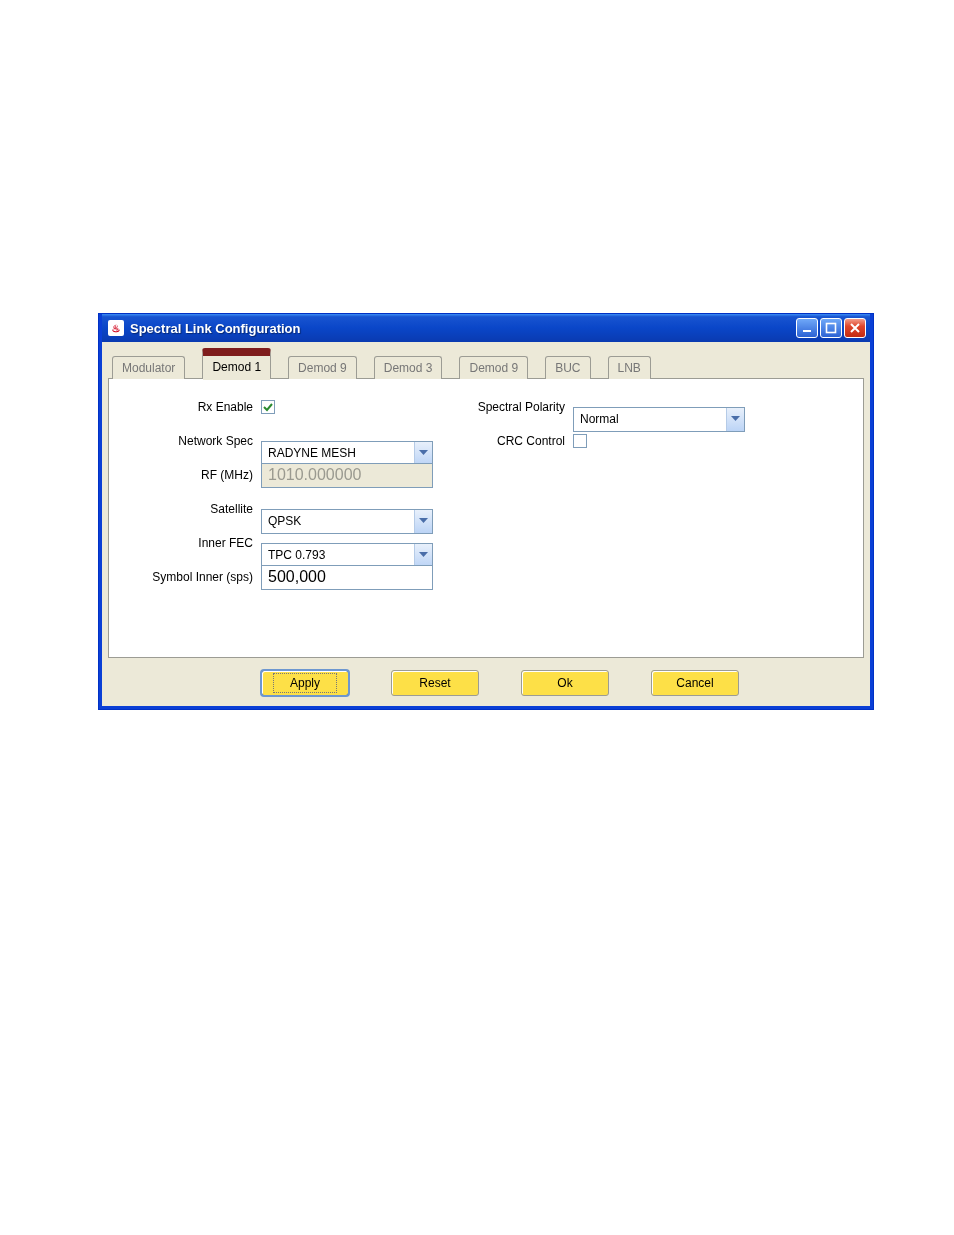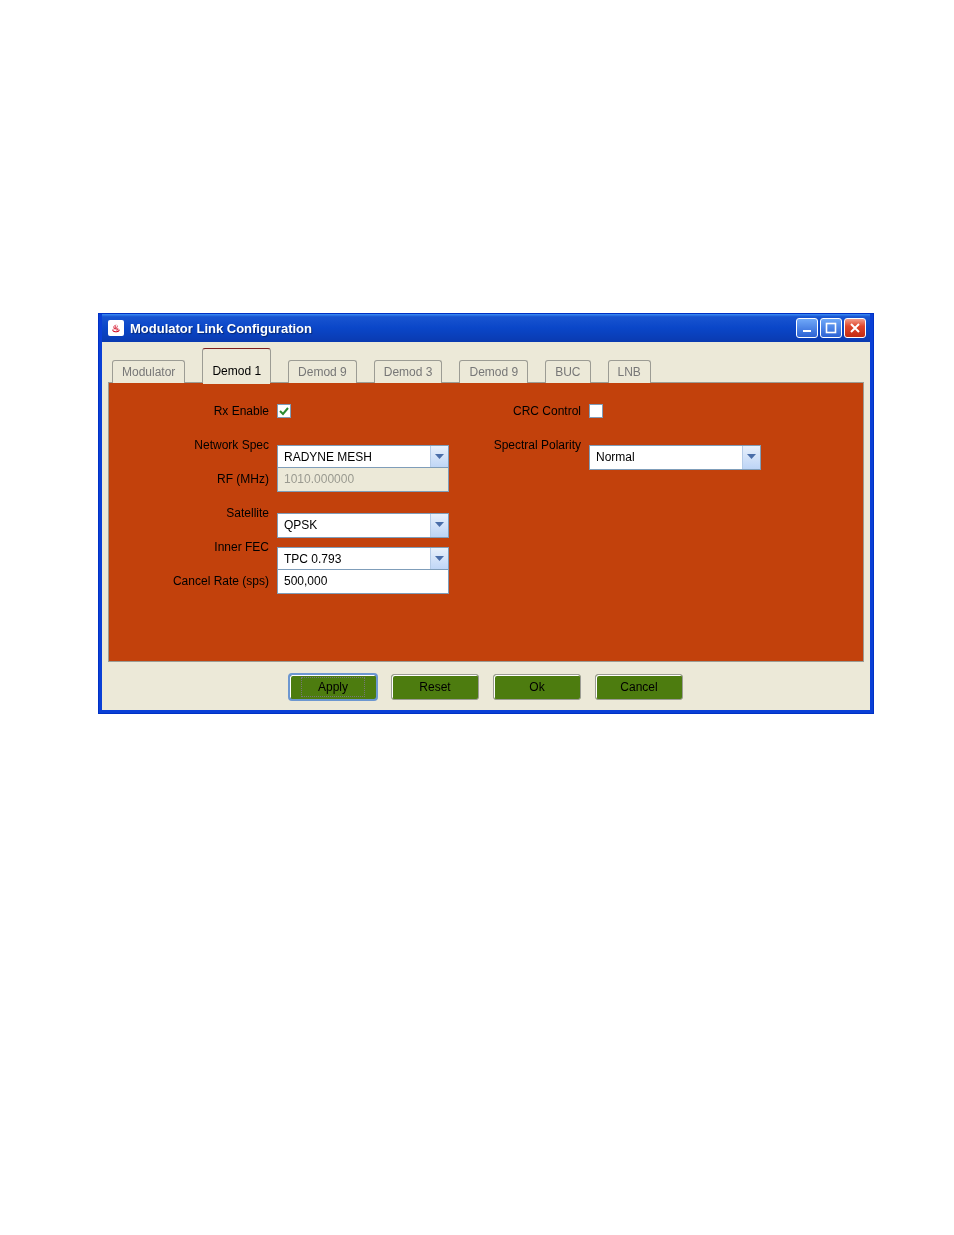--- a/index.html
+++ b/index.html
@@ -85,36 +85,36 @@
     background: #ece9d8;
     color: #777;
     padding: 4px 9px 4px 9px;
     border-radius: 3px 3px 0 0;
     font-size: 12px;
     cursor: default;
   }
   .tab.active {
     color: #000;
     background: #ece9d8;
-    border-top: 1px solid #7f1d1d;
-    padding-top: 15px;
+    border-top: 8px solid #7f1d1d;
+    padding-top: 4px;
     padding-bottom: 5px;
     position: relative;
   }
   .tab.active::after{
     content:"";
     position:absolute;
     left:0; right:0; bottom:-1px;
     height:2px;
     background:#ece9d8;
   }
   .tabpanel {
     border: 1px solid #9c9c94;
-    background: #c2410c;
-    padding: 14px 18px 22px 18px;
+    background: #ffffff;
+    padding: 14px 18px 22px 2px;
     min-height: 280px;
     position: relative;
     z-index:1;
   }
   .columns {
     display: flex;
     gap: 40px;
   }
   .col { }
   .formrow {
@@ -128,21 +128,21 @@
     text-align: right;
     padding-right: 8px;
     color: #000;
   }
   .inputlike {
     height: 25px;
     border: 1px solid #7f9db9;
     background: #fff;
     padding: 0 6px;
     font-family: inherit;
-    font-size: 12px;
+    font-size: 16px;
     width: 172px;
     display: flex;
     align-items: center;
   }
   .inputlike.disabled {
     background: #ece9d8;
     color: #9a9a90;
   }
   .selectlike {
     height: 25px;
@@ -182,49 +182,50 @@
   .chk svg { width: 10px; height: 9px; }
   .buttonbar {
     display: flex;
     justify-content: center;
     gap: 14px;
     padding-top: 12px;
   }
   .btn {
     width: 88px;
     height: 26px;
-    background: #4d7c0f;
+    background: #fde047;
     border: 1px solid #9c9c94;
     border-radius: 3px;
     display: flex;
     align-items: center;
     justify-content: center;
     font-family: inherit;
     font-size: 12px;
     cursor: default;
     box-shadow: inset 1px 1px 0 #fff;
+    margin-left: 28px;
   }
   .btn.focused {
     outline: 2px solid #6d97d0;
     outline-offset: -1px;
     border: 1px solid #3a66a6;
   }
   .btn .inner {
     border: 1px dotted #777;
     padding: 2px 16px;
   }
   .col2 .formrow .lbl { width: 100px; }
 </style>
 </head>
 <body>
 
 <div class="window">
   <div class="titlebar">
     <div class="java-icon">♨</div>
-    <div class="title">Modulator Link Configuration</div>
+    <div class="title">Spectral Link Configuration</div>
     <div class="win-buttons">
       <div class="win-btn min">
         <svg viewBox="0 0 12 12">
             <rect x="2" y="8" width="8" height="2" fill="#fff"></rect>
           </svg>
       </div>
       <div class="win-btn max">
         <svg viewBox="0 0 12 12">
             <rect x="1.5" y="1.5" width="9" height="9" fill="none" stroke="#fff" stroke-width="1.6"></rect>
           </svg>
@@ -298,45 +299,45 @@
               <div class="selbtn">
                 <svg viewBox="0 0 9 6">
                     <path d="M0 0 L4.5 5 L9 0 Z" fill="#4a6ea9"></path>
                   </svg>
               </div>
             </div>
           </div>
 
 
           <div class="formrow">
-            <div class="lbl">Cancel Rate (sps)</div>
+            <div class="lbl">Symbol Inner (sps)</div>
             <div class="inputlike">500,000</div>
           </div>
 
         </div>
 
         <div class="col col2">
-
-          <div class="formrow">
-            <div class="lbl">CRC Control</div>
-            <div class="chk"></div>
-          </div>
 
           <div class="formrow">
             <div class="lbl">Spectral Polarity</div>
             <div class="selectlike">
               <div class="seltext">Normal</div>
               <div class="selbtn">
                 <svg viewBox="0 0 9 6">
                     <path d="M0 0 L4.5 5 L9 0 Z" fill="#4a6ea9"></path>
                   </svg>
               </div>
             </div>
           </div>
 
+          <div class="formrow">
+            <div class="lbl">CRC Control</div>
+            <div class="chk"></div>
+          </div>
+
         </div>
       </div>
     </div>
 
     <div class="buttonbar">
       <div class="btn focused">
         <span class="inner">Apply</span>
       </div>
       <div class="btn">Reset</div>
       <div class="btn">Ok</div>

